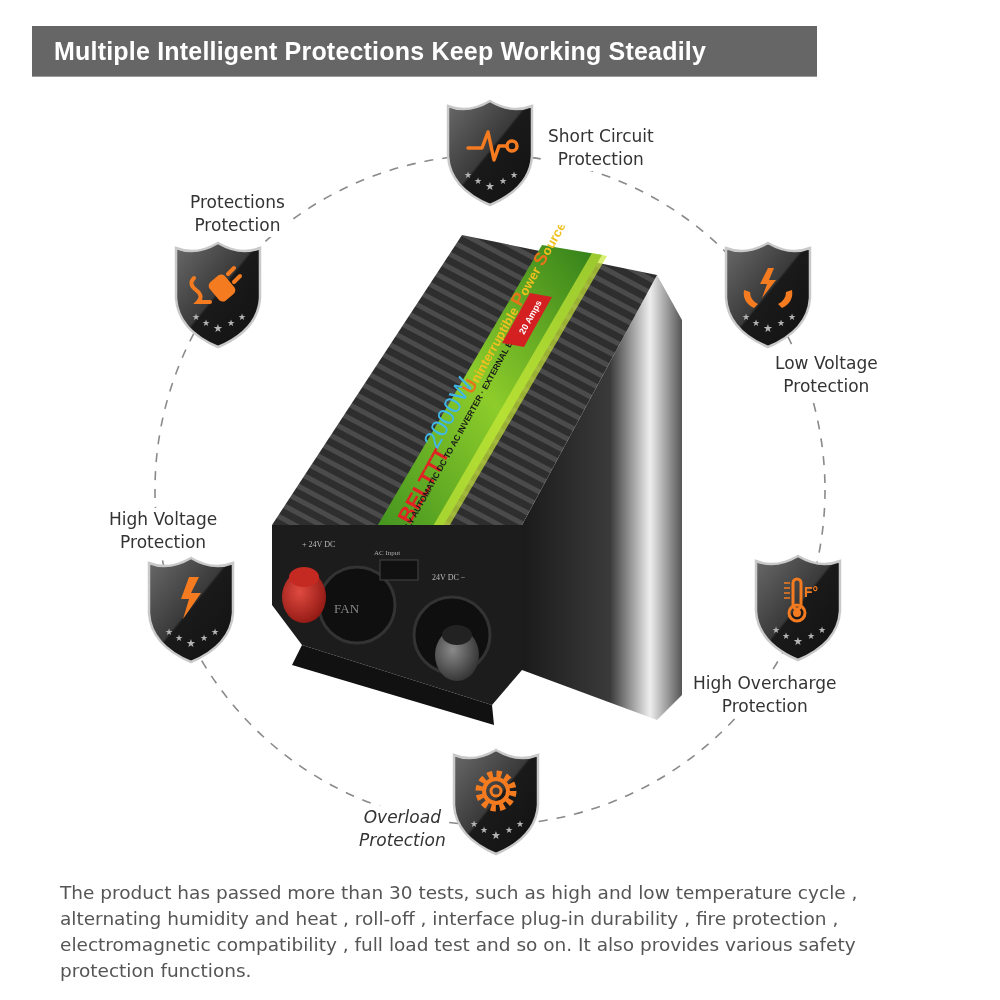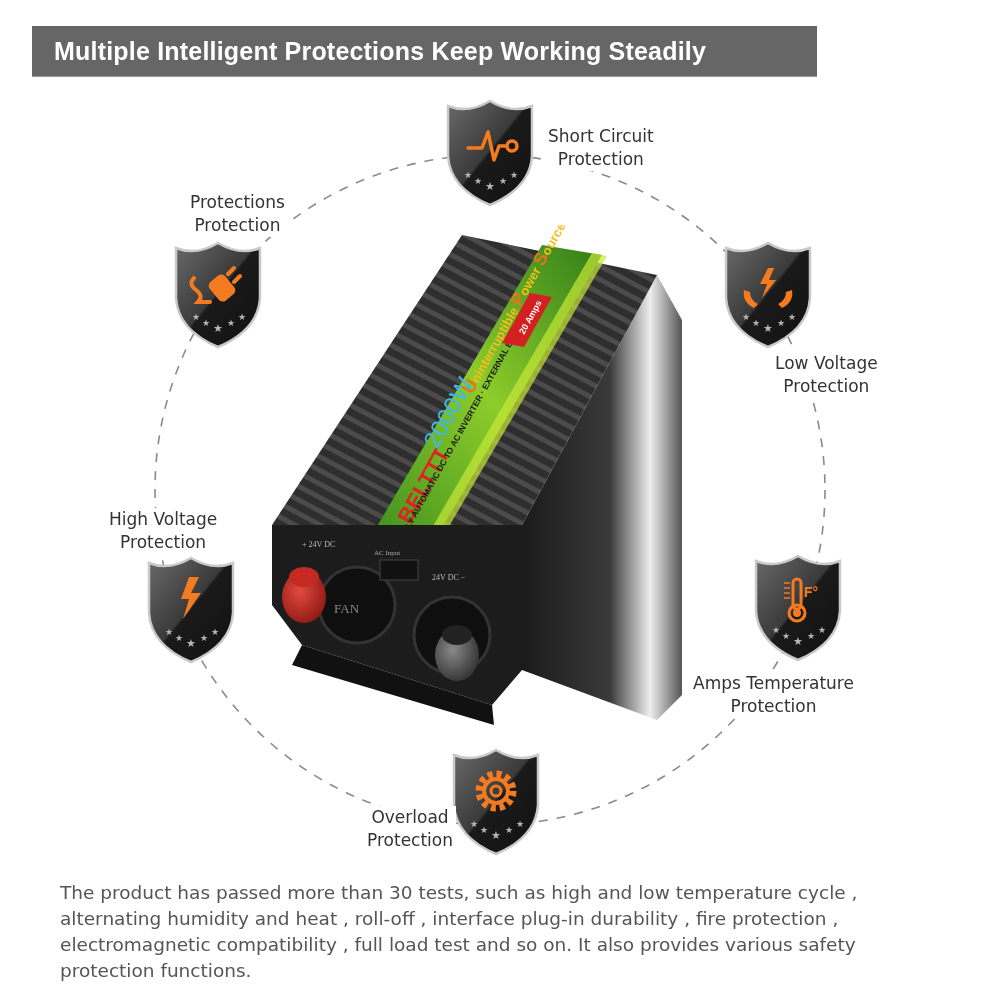--- a/index.html
+++ b/index.html
@@ -192,21 +192,21 @@
     </g>
     <g fill="#b5b5b5" font-size="9" font-family="DejaVu Sans, sans-serif">
       <text x="20" y="80">★</text>
         <text x="30" y="86">★</text>
         <text x="41" y="92" font-size="11">★</text>
         <text x="55" y="86">★</text>
         <text x="66" y="80">★</text>
     </g>
   </svg>
   <div class="label" style="left:690px; top:672px;">
-    <div>Amps Temperature</div>
+    <div>High Overcharge</div>
       <div>Protection</div>
   </div>
 </div>
 
 <div class="feature">
   <svg class="shield" style="left:450px; top:747px;" viewBox="0 0 92 110">
     <defs>
       <linearGradient id="sh4" x1="0" y1="0" x2="1" y2="1">
           <stop offset="0" stop-color="#6a6a6a"></stop>
           <stop offset="0.48" stop-color="#3a3a3a"></stop>
@@ -221,21 +221,21 @@
       <circle cx="46" cy="44" r="5" fill="none" stroke="#f47b20" stroke-width="3"></circle>
     </g>
     <g fill="#b5b5b5" font-size="9" font-family="DejaVu Sans, sans-serif">
       <text x="20" y="80">★</text>
         <text x="30" y="86">★</text>
         <text x="41" y="92" font-size="11">★</text>
         <text x="55" y="86">★</text>
         <text x="66" y="80">★</text>
     </g>
   </svg>
-  <div class="label" style="left:364px; top:806px;">
+  <div class="label" style="left:356px; top:806px;font-style:italic;">
     <div>Overload</div>
       <div>Protection</div>
   </div>
 </div>
 
 <div class="feature">
   <svg class="shield" style="left:145px; top:555px;" viewBox="0 0 92 110">
     <defs>
       <linearGradient id="sh5" x1="0" y1="0" x2="1" y2="1">
           <stop offset="0" stop-color="#6a6a6a"></stop>

